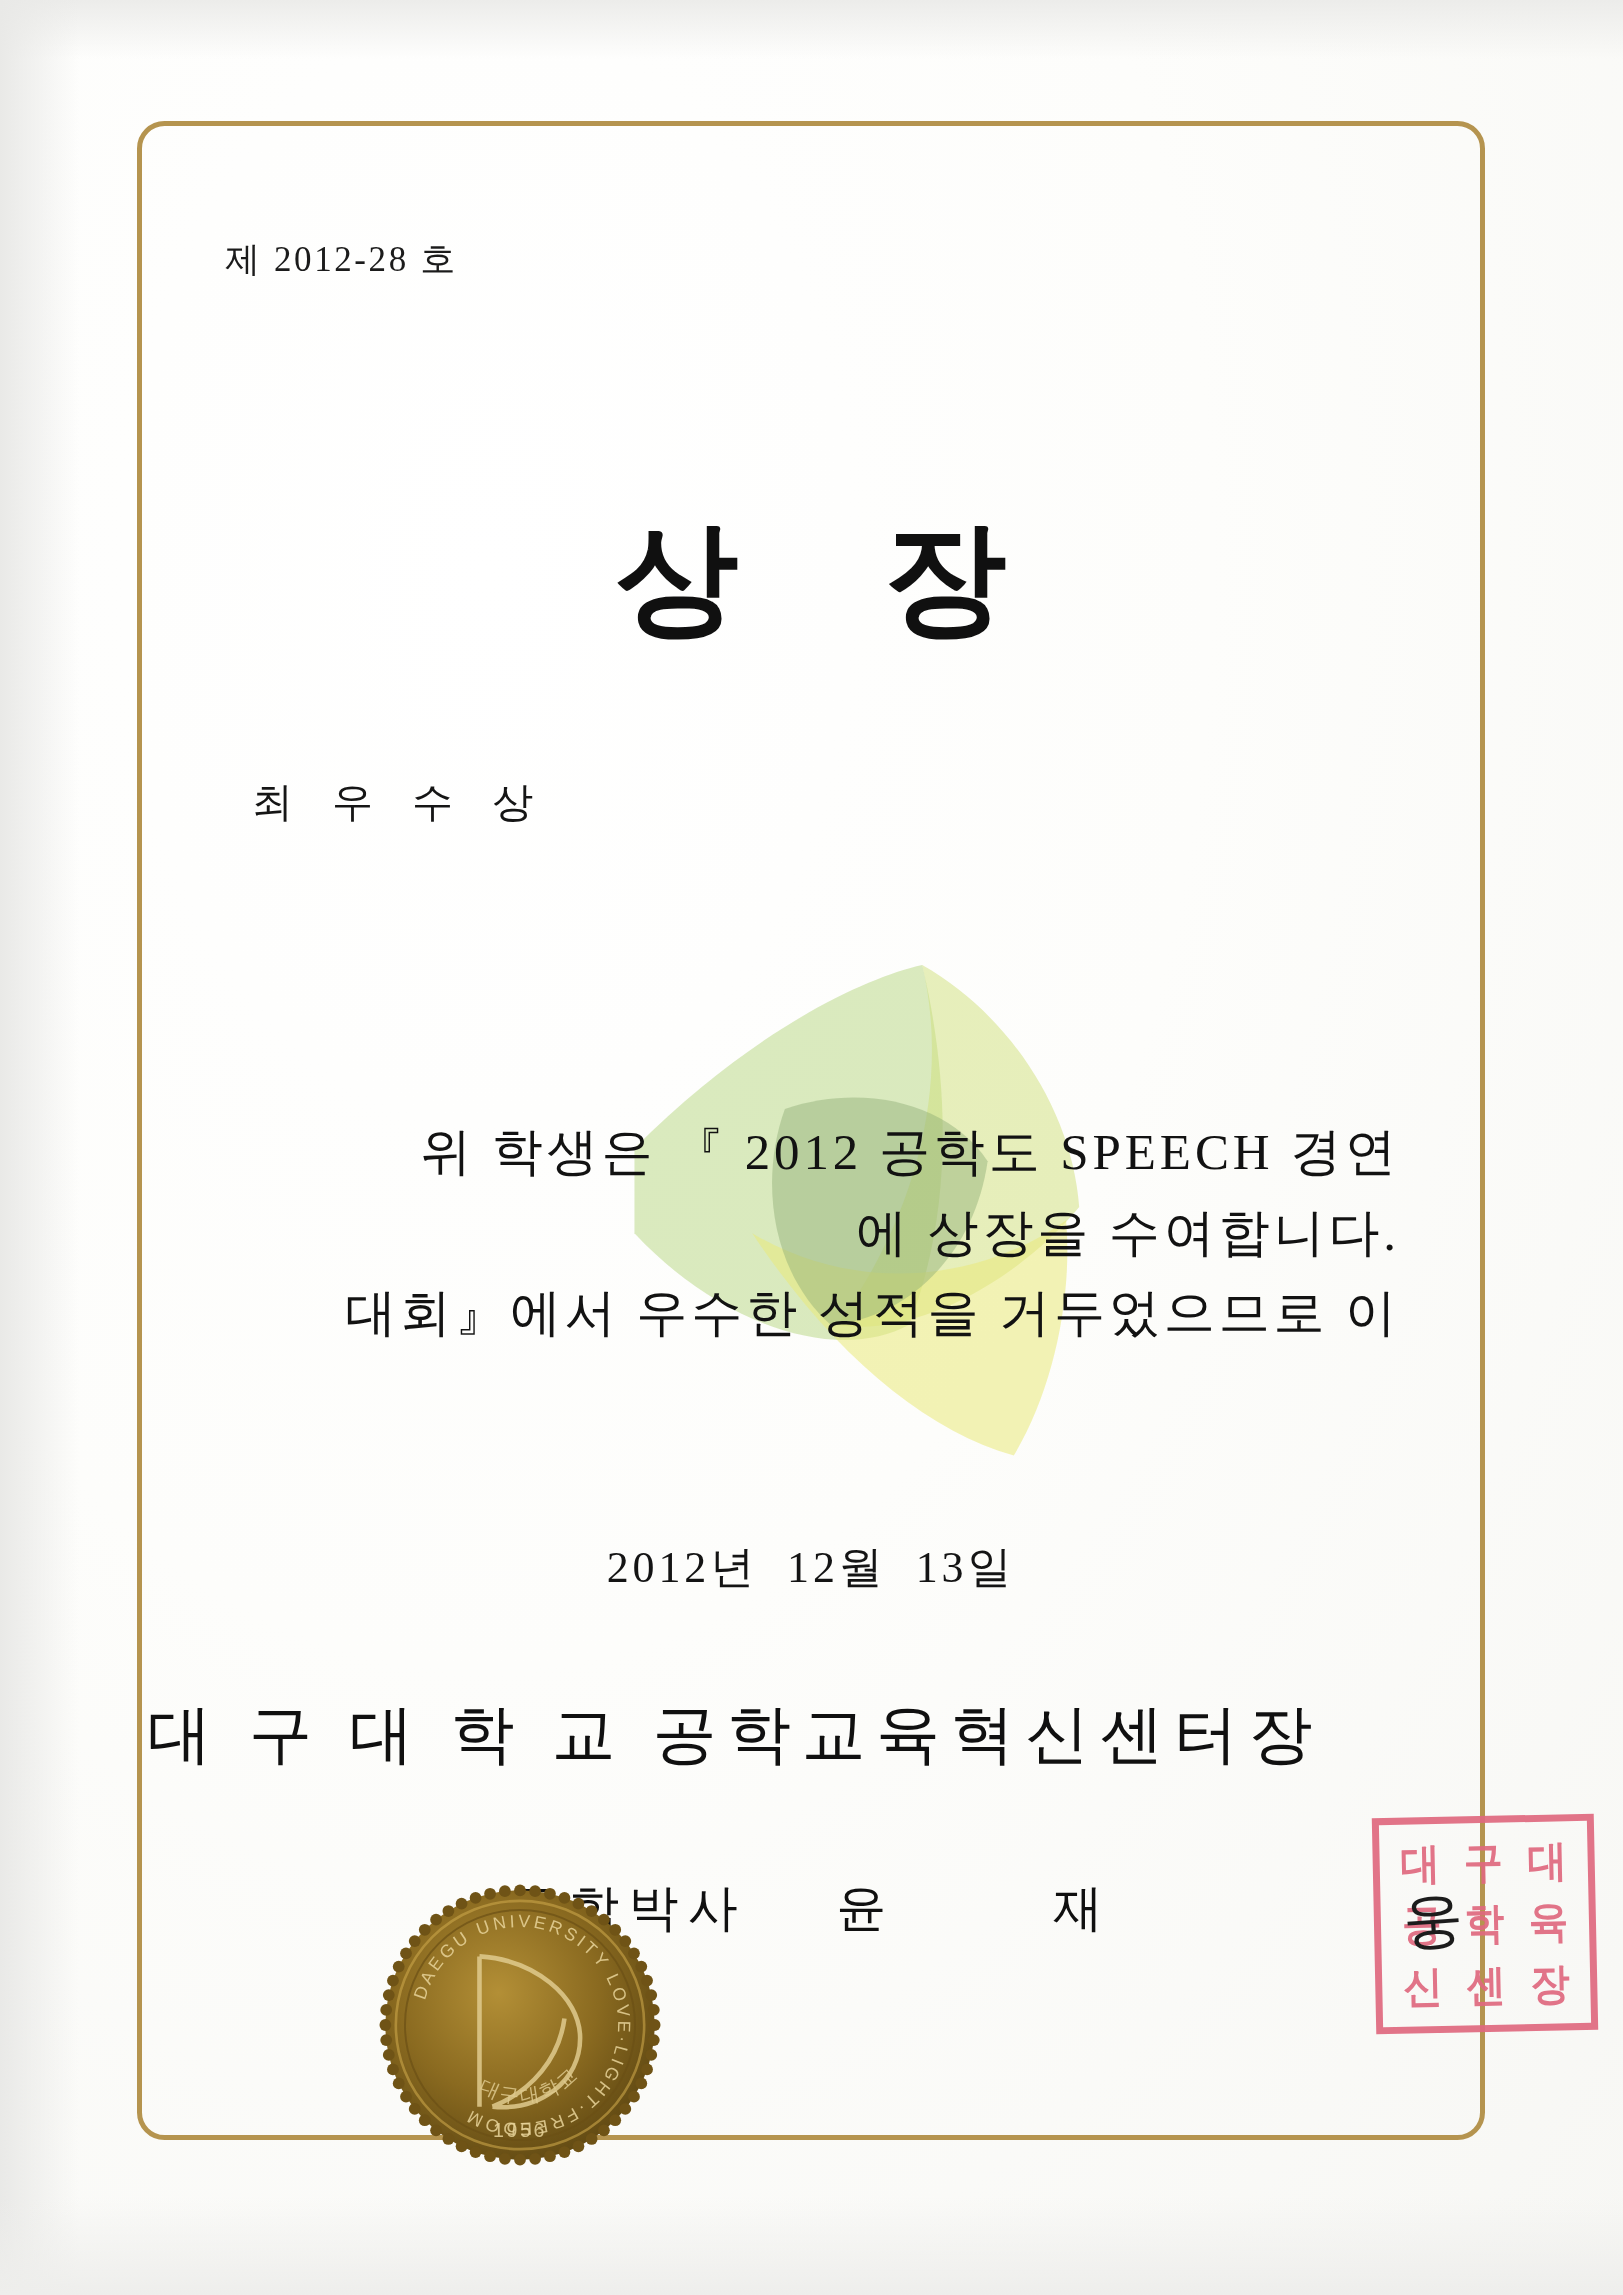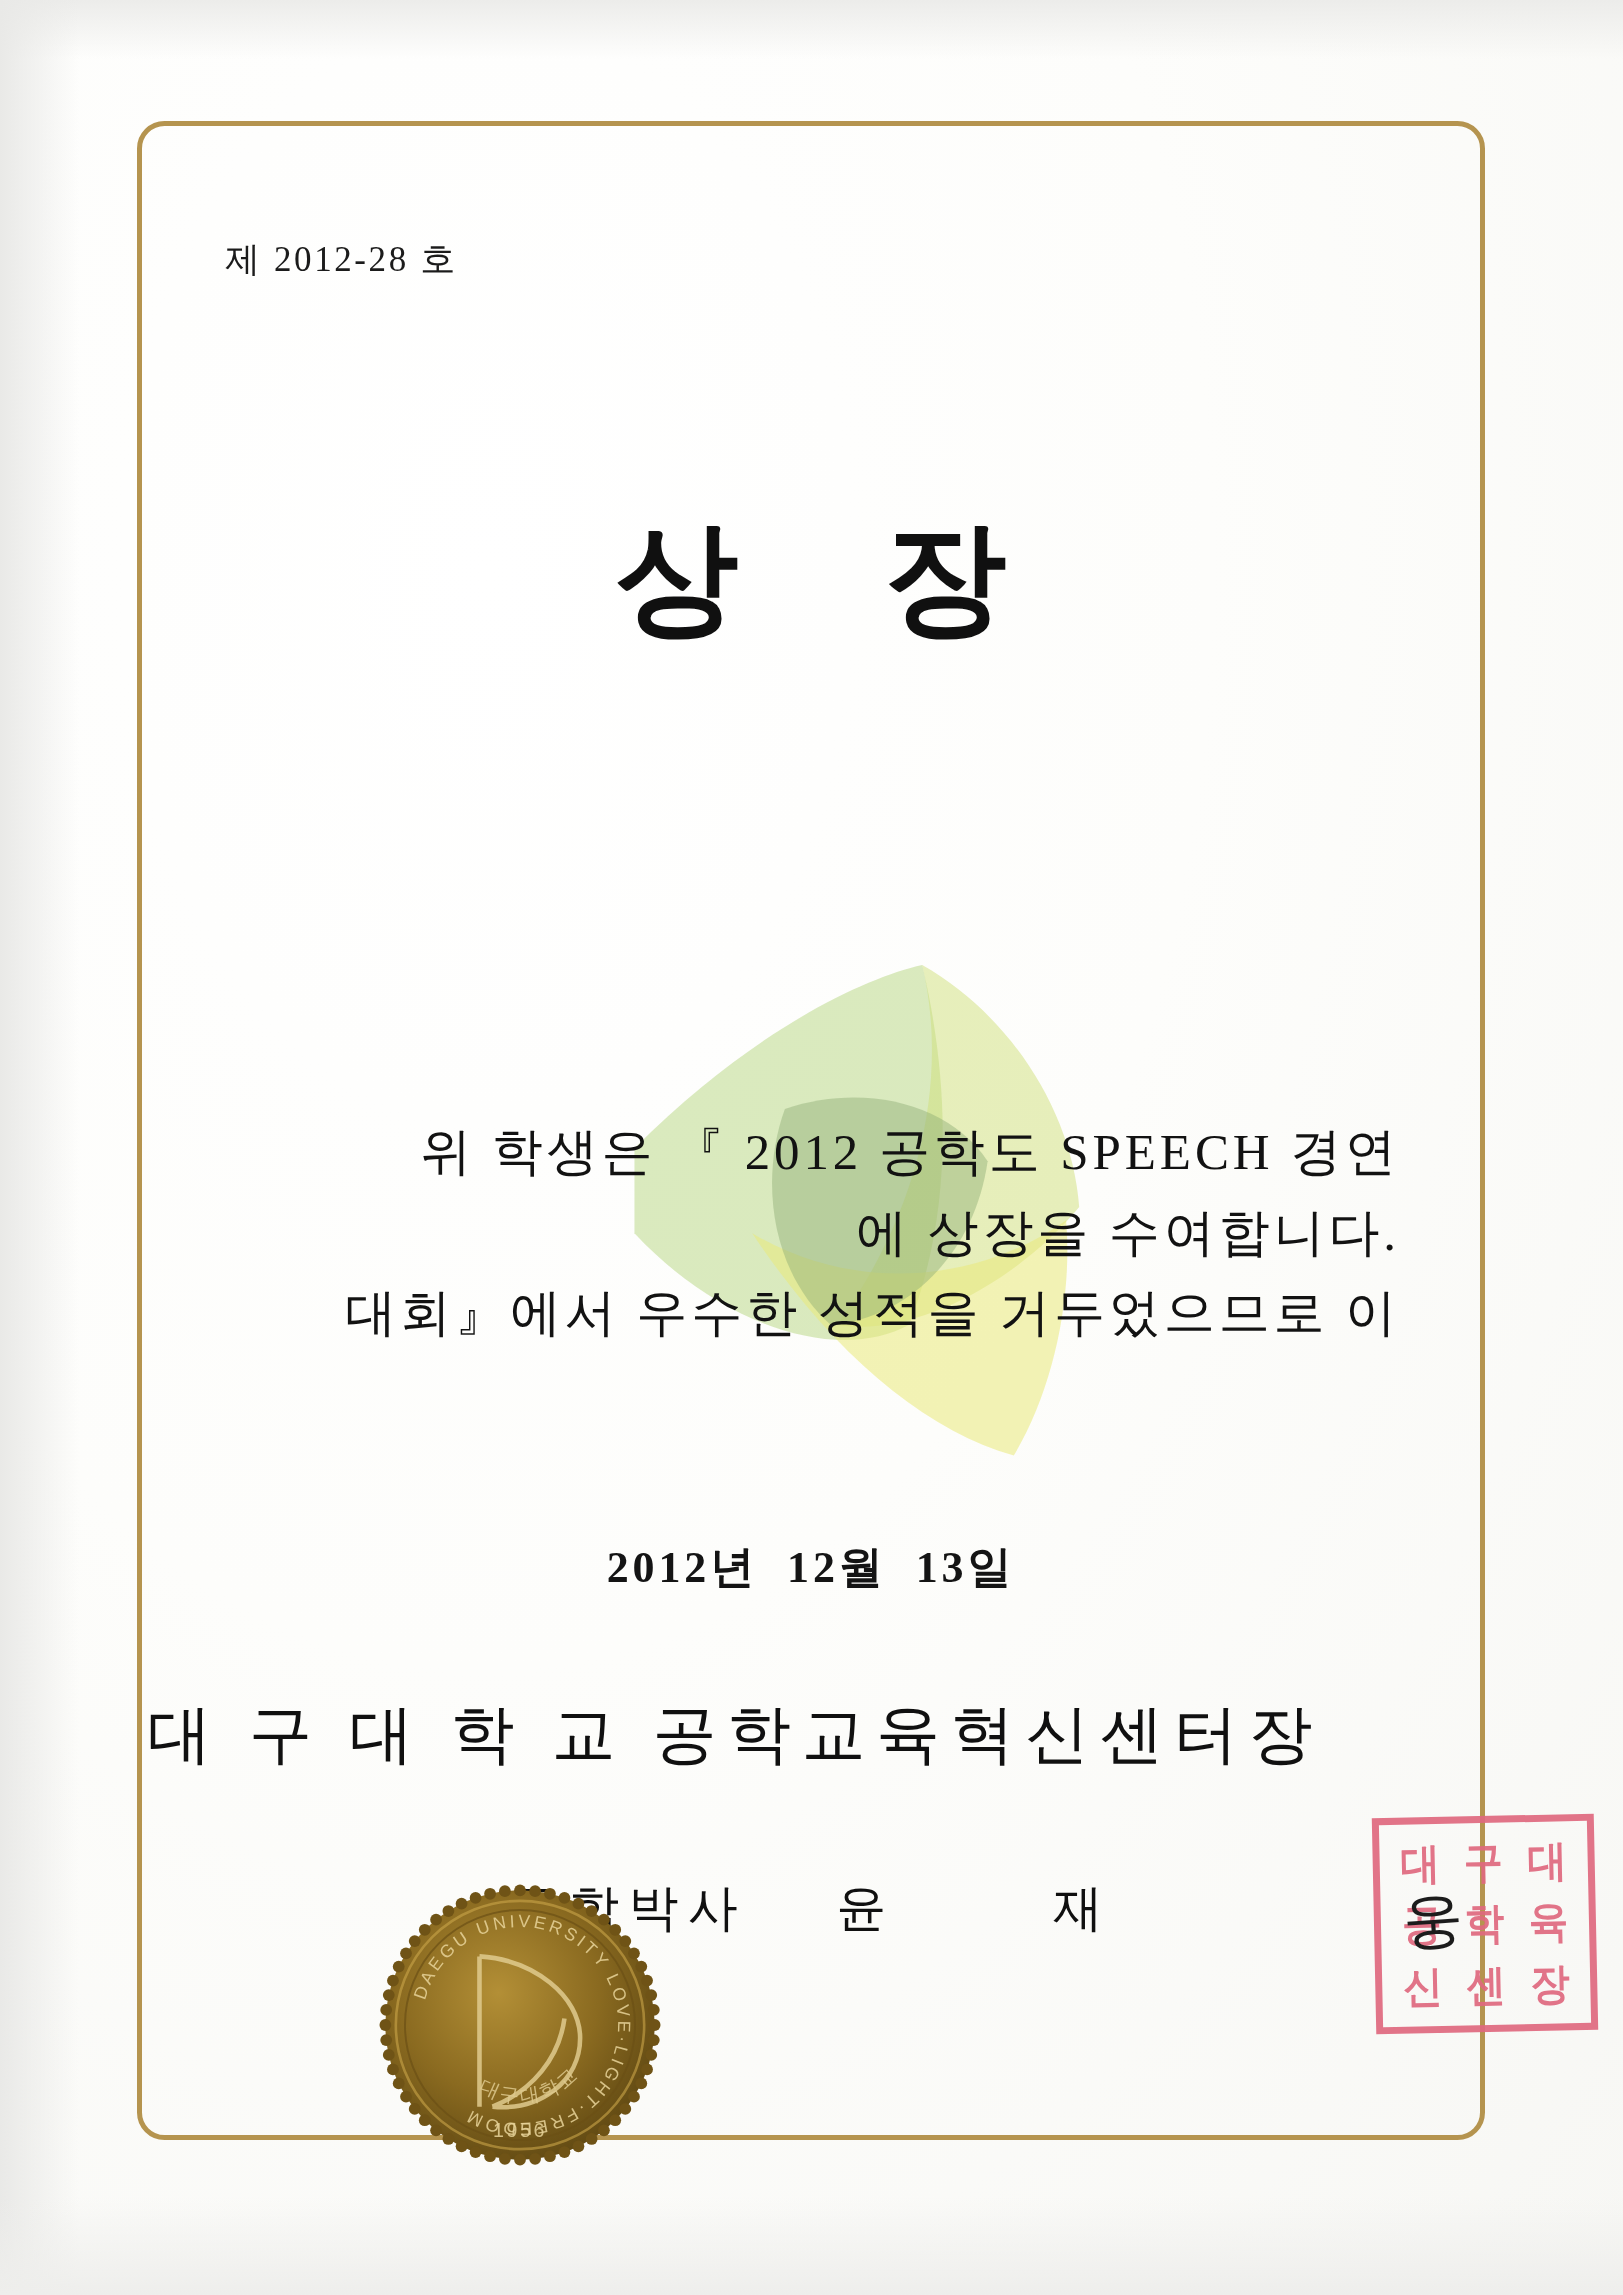--- a/index.html
+++ b/index.html
@@ -134,21 +134,21 @@
   
   .date-line {
     position: absolute;
     left: 0; right: 0;
     top: 1417px;
     text-align: center;
     font-size: 44px;
     letter-spacing: 3.9px;
     color: #141414;
   }
-  .date-line span { margin: 0 7px; font-weight: bold; }
+  .date-line span { margin: 0 7px; }
 
   
   .issuer-org {
     position: absolute;
     left: 0; right: 0;
     top: 1570px;
     text-align: left;
     font-size: 64px;
     letter-spacing: 10.5px;
     text-indent: 10.5px;
@@ -241,20 +241,21 @@
   <div class="scan-edge-bottom"></div>
 
   <div class="frame"></div>
 
   <div class="content">
 
     <div class="serial">제 2012-28 호</div>
 
     <div class="title">상 장</div>
 
+    <div class="award-name">최 우 수 상</div>
 
     <div class="recipient">
     </div>
 
     <div class="watermark">
       <svg width="654" height="654" viewBox="0 0 1000 1000" xmlns="http://www.w3.org/2000/svg">
         <path d="M120 430 C 300 250, 470 170, 560 150 C 600 320, 610 520, 540 700 C 430 760, 250 700, 120 560 Z" fill="#bcd98a" opacity="0.55"></path>
         <path d="M560 150 C 700 230, 790 380, 800 520 C 700 640, 540 720, 430 700 C 560 520, 600 320, 560 150 Z" fill="#cfe07a" opacity="0.5"></path>
         <path d="M300 560 C 420 740, 560 860, 700 900 C 760 800, 790 660, 780 540 C 640 640, 450 650, 300 560 Z" fill="#e9e97a" opacity="0.55"></path>
         <path d="M350 370 C 470 330, 600 360, 660 450 C 640 590, 540 690, 420 700 C 330 620, 310 480, 350 370 Z" fill="#8fae76" opacity="0.45"></path>

